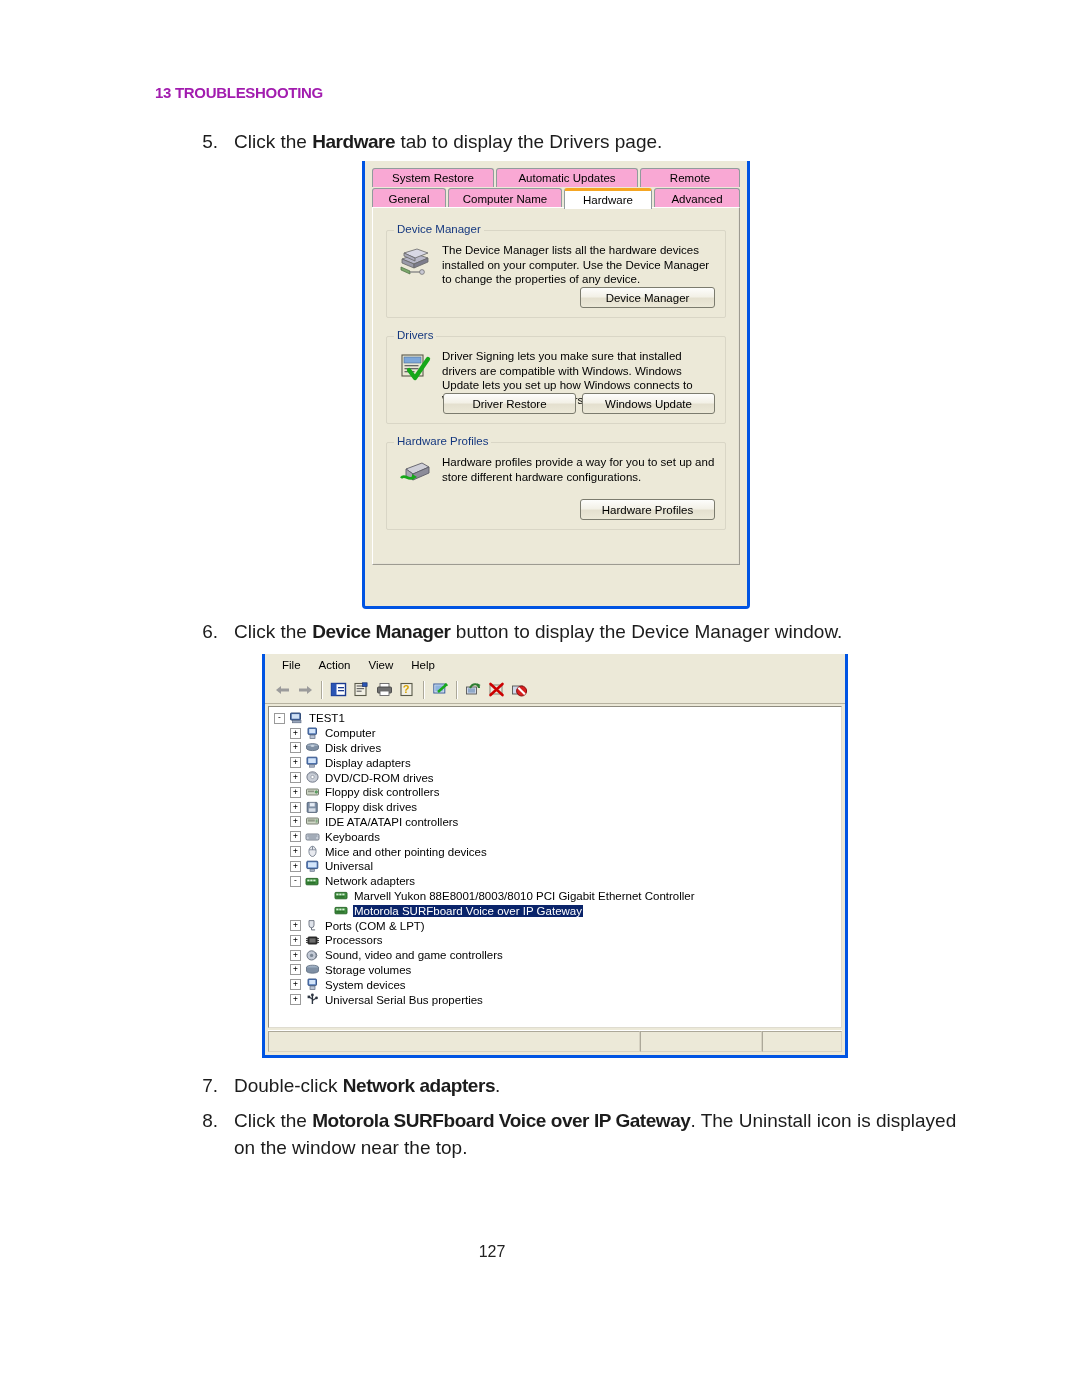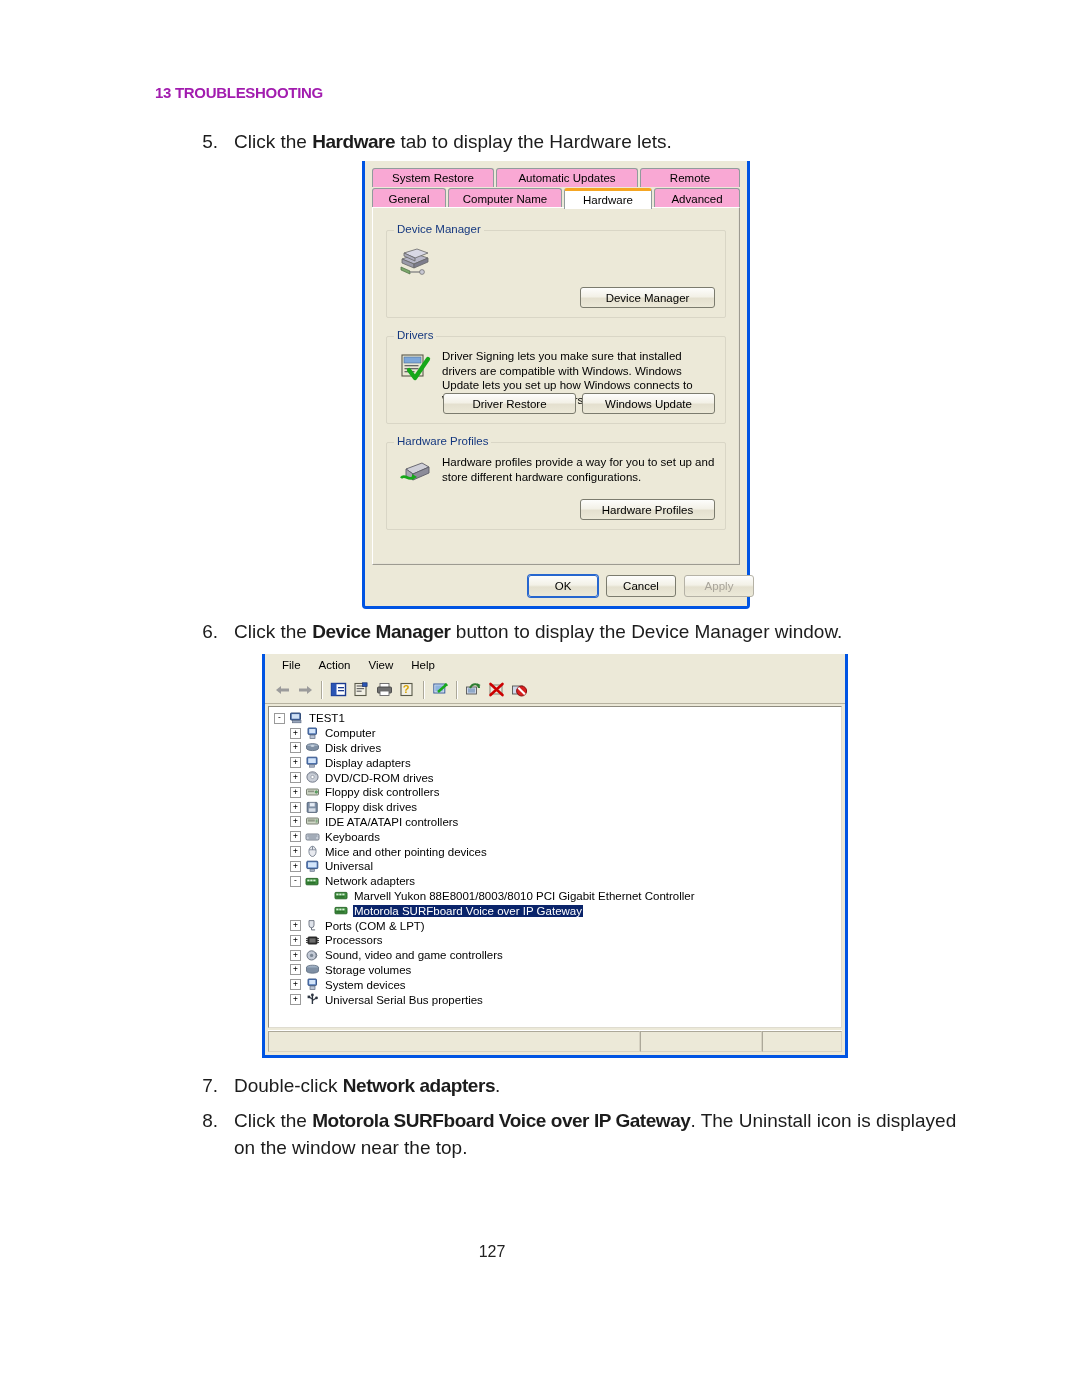--- a/index.html
+++ b/index.html
@@ -327,21 +327,21 @@
   .sb2 { flex: 0 0 122px; }
   .sb3 { flex: 0 0 80px; }
 </style>
 </head>
 <body>
 
 <div class="page-head">13 TROUBLESHOOTING</div>
 
 <div class="step" id="step5">
   <div class="num">5.</div>
-  <div class="txt"><span>Click the </span><b>Hardware</b><span> tab to display the Hardware lets.</span></div>
+  <div class="txt"><span>Click the </span><b>Hardware</b><span> tab to display the Drivers page.</span></div>
 </div>
 
 <div class="xp-title">
   <span class="cap">System Properties</span>
   <span class="tbtn help">?</span>
   <span class="tbtn close">✕</span>
 </div>
 
 <div id="sysprops">
 
@@ -368,20 +368,21 @@
           <polygon points="4,14 18,9 30,13 16,19" fill="#b8b8c8" stroke="#666" stroke-width=".8"></polygon>
           <polygon points="4,14 4,18 16,23 16,19" fill="#9a9aa8" stroke="#666" stroke-width=".8"></polygon>
           <polygon points="16,19 16,23 30,17 30,13" fill="#7d7d8c" stroke="#666" stroke-width=".8"></polygon>
           <polygon points="6,8 19,4 30,8 17,13" fill="#d8d8e4" stroke="#666" stroke-width=".8"></polygon>
           <polygon points="6,8 6,11 17,16 17,13" fill="#aeaebe" stroke="#666" stroke-width=".8"></polygon>
           <polygon points="3,22 12,26 12,29 3,25" fill="#7aa86a" stroke="#4c6b42" stroke-width=".7"></polygon>
           <path d="M12 27 L22 27" stroke="#888" stroke-width="1.4" fill="none"></path>
           <circle cx="24" cy="27" r="2.4" fill="#c9c9d4" stroke="#666" stroke-width=".7"></circle>
         </svg>
       </span>
+      <div class="gb-body">The Device Manager lists all the hardware devices installed on your computer. Use the Device Manager to change the properties of any device.</div>
       <div class="xpbtn btn-devmgr">Device Manager</div>
     </div>
 
     <div class="groupbox" id="gb-drivers">
       <span class="gb-legend">Drivers</span>
       <span class="gb-icon">
         <svg width="34" height="32" viewBox="0 0 34 32">
           <rect x="4" y="4" width="21" height="21" fill="#e9e7d4" stroke="#5a5a4a" stroke-width="1.1"></rect>
           <rect x="6" y="6" width="17" height="6" fill="#7da7d9" stroke="#4a6d96" stroke-width=".6"></rect>
           <rect x="6.5" y="14" width="14" height="1.3" fill="#666"></rect>
@@ -405,25 +406,20 @@
           <path d="M3 21 C7 16, 11 25, 15 20" stroke="#17a81a" stroke-width="2.6" fill="none"></path>
           <polygon points="14,17 19,20 14,23" fill="#17a81a"></polygon>
         </svg>
       </span>
       <div class="gb-body">Hardware profiles provide a way for you to set up and store different hardware configurations.</div>
       <div class="xpbtn btn-hwprof">Hardware Profiles</div>
     </div>
 
   </div>
 
-  <div class="dlgfoot">
-    <div class="xpbtn default b-ok">OK</div>
-    <div class="xpbtn b-cancel">Cancel</div>
-    <div class="xpbtn disabled b-apply">Apply</div>
-  </div>
 </div>
 
 <div class="step" id="step6">
   <div class="num">6.</div>
   <div class="txt"><span>Click the </span><b>Device Manager</b><span> button to display the Device Manager window.</span></div>
 </div>
 
 <div id="devmgr-title">
   <span>
     <svg width="15" height="14" viewBox="0 0 15 14">

